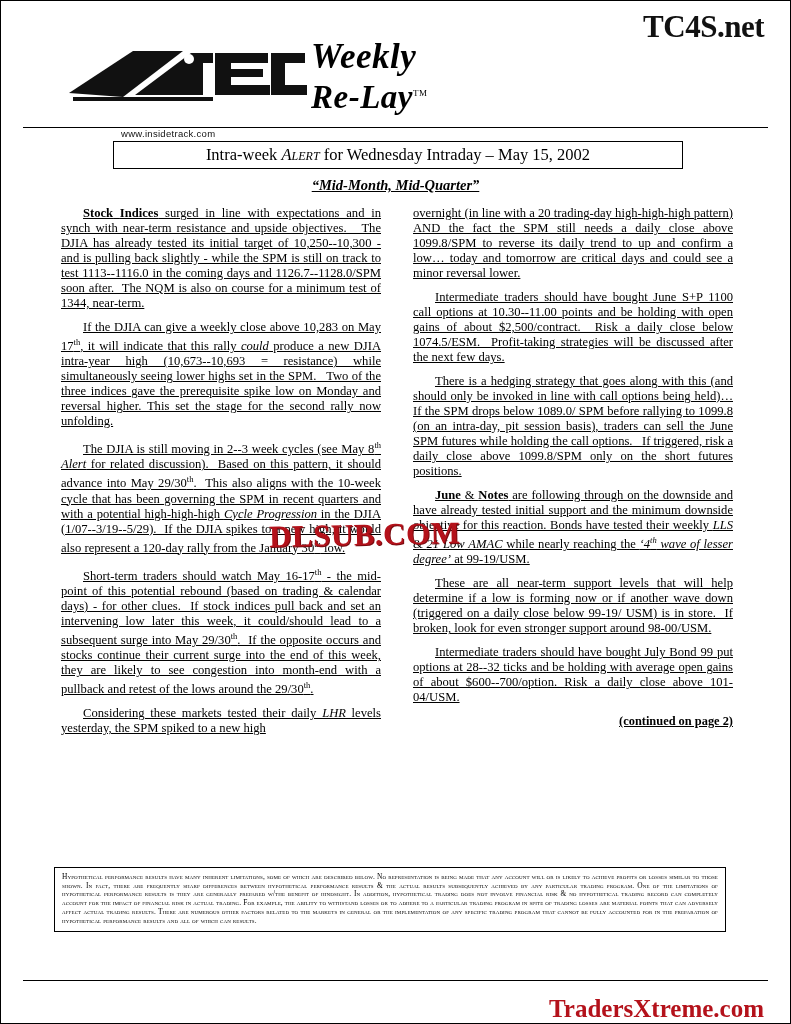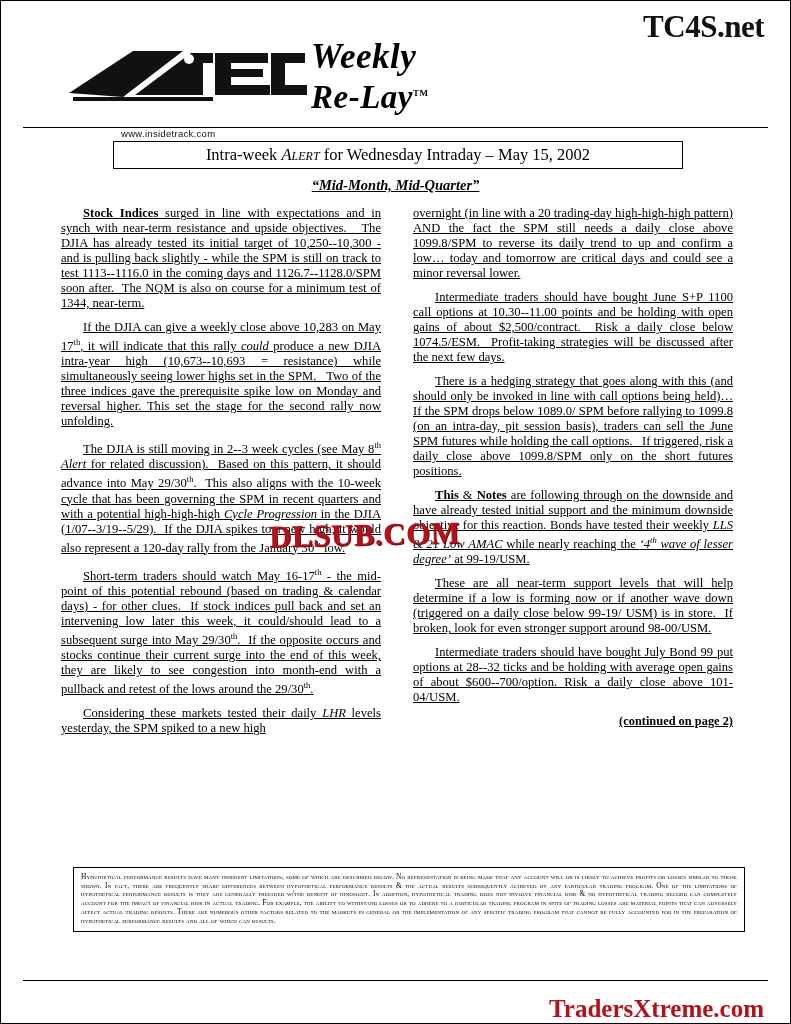--- a/index.html
+++ b/index.html
@@ -73,21 +73,21 @@
   }
   .logo-words .l2 {
     font-size: 33px;
     line-height: 36px;
     letter-spacing: 0.5px;
   }
   .logo-words .tm {
     font-size: 9px;
     vertical-align: super;
     font-style: normal;
-    font-weight: bold;
+    font-weight: normal;
     text-align: center;
   }
   .rule-top {
     position: absolute;
     left: 22px; right: 22px;
     top: 126px;
     height: 1px;
     background: #000;
   }
   
@@ -164,21 +164,21 @@
     letter-spacing: 0.5px;
     color: #b4121b;
     text-shadow: 1px 1px 0 #7a0b10;
     transform: rotate(-1.2deg);
     z-index: 5;
   }
 
   
   .disclaimer {
     position: absolute;
-    left: 72px;
+    left: 53px;
     top: 866px;
     width: 672px;
     border: 1px solid #000;
     box-sizing: border-box;
     padding: 5px 7px 6px 7px;
     font-family: "Liberation Serif", serif;
     font-size: 7.4px;
     line-height: 8.7px;
     text-align: justify;
     font-variant: small-caps;
@@ -241,21 +241,21 @@
       <p><u><b>Stock</b></u> <u><b>Indices</b></u> surged in line with expectations and in synch with near-term resistance and upside objectives.&nbsp;&nbsp; The DJIA has already tested its initial target of 10,250--10,300 - and is pulling back slightly - while the SPM is still on track to test 1113--1116.0 in the coming days and 1126.7--1128.0/SPM soon after.&nbsp; The NQM is also on course for a minimum test of 1344, near-term.</p>
       <p>If the DJIA can give a weekly close above 10,283 on May 17<sup>th</sup>, it will indicate that this rally <i>could</i> produce a new DJIA intra-year high (10,673--10,693 = resistance) while simultaneously seeing lower highs set in the SPM.&nbsp;&nbsp; Two of the three indices gave the prerequisite spike low on Monday and reversal higher. This set the stage for the second rally now unfolding.</p>
       <p>The DJIA is still moving in 2--3 week cycles (see May 8<sup>th</sup> <i>Alert</i> for related discussion).&nbsp; Based on this pattern, it should advance into May 29/30<sup>th</sup>.&nbsp; This also aligns with the 10-week cycle that has been governing the SPM in recent quarters and with a potential high-high-high <i>Cycle Progression</i> in the DJIA (1/07--3/19--5/29).&nbsp; If the DJIA spikes to a new high, it would also represent a 120-day rally from the January 30<sup>th</sup> low.</p>
       <p>Short-term traders should watch May 16-17<sup>th</sup> - the mid-point of this potential rebound (based on trading &amp; calendar days) - for other clues.&nbsp; If stock indices pull back and set an intervening low later this week, it could/should lead to a subsequent surge into May 29/30<sup>th</sup>.&nbsp; If the opposite occurs and stocks continue their current surge into the end of this week, they are likely to see congestion into month-end with a pullback and retest of the lows around the 29/30<sup>th</sup>.</p>
       <p>Considering these markets tested their daily <u><i>LHR</i></u> levels yesterday, the SPM spiked to a new high</p>
     </div>
     <div class="col right">
       <p class="noindent">overnight (in line with a 20 trading-day high-high-high pattern) AND the fact the SPM still needs a daily close above 1099.8/SPM to reverse its daily trend to up and confirm a low… today and tomorrow are critical days and could see a minor reversal lower.</p>
       <p>Intermediate traders should have bought June S+P 1100 call options at 10.30--11.00 points and be holding with open gains of about $2,500/contract.&nbsp; Risk a daily close below 1074.5/ESM.&nbsp; Profit-taking strategies will be discussed after the next few days.</p>
       <p>There is a hedging strategy that goes along with this (and should only be invoked in line with call options being held)… If the SPM drops below 1089.0/ SPM before rallying to 1099.8 (on an intra-day, pit session basis), traders can sell the June SPM futures while holding the call options.&nbsp;&nbsp; If triggered, risk a daily close above 1099.8/SPM only on the short futures positions.</p>
-      <p><u><b>This</b></u> &amp; <u><b>Notes</b></u> are following through on the downside and have already tested initial support and the minimum downside objective for this reaction. Bonds have tested their weekly <u><i>LLS</i></u> &amp; <u><i>21 Low</i></u> <u><i>AMAC</i></u> while nearly reaching the <i>‘4<sup>th</sup> wave of lesser degree’</i> at 99-19/USM.</p>
+      <p><u><b>June</b></u> &amp; <u><b>Notes</b></u> are following through on the downside and have already tested initial support and the minimum downside objective for this reaction. Bonds have tested their weekly <u><i>LLS</i></u> &amp; <u><i>21 Low</i></u> <u><i>AMAC</i></u> while nearly reaching the <i>‘4<sup>th</sup> wave of lesser degree’</i> at 99-19/USM.</p>
       <p>These are all near-term support levels that will help determine if a low is forming now or if another wave down (triggered on a daily close below 99-19/ USM) is in store.&nbsp; If broken, look for even stronger support around 98-00/USM.</p>
       <p>Intermediate traders should have bought July Bond 99 put options at 28--32 ticks and be holding with average open gains of about $600--700/option. Risk a daily close above 101-04/USM.</p>
       <p class="contd">(continued on page 2)</p>
     </div>
   </div>
 
   <div class="watermark">DLSUB.COM</div>
 
   <div class="disclaimer">Hypothetical performance results have many inherent limitations, some of which are described below.  No representation is being made that any account will or is likely to achieve profits or losses similar to those shown.  In fact, there are frequently sharp differences between hypothetical performance results &amp; the actual results subsequently achieved by any particular trading program.  One of the limitations of hypothetical performance results is they are generally prepared w/the benefit of hindsight.  In addition, hypothetical trading does not involve financial risk &amp; no hypothetical trading record can completely account for the impact of financial risk in actual trading.  For example, the ability to withstand losses or to adhere to a particular trading program in spite of trading losses are material points that can adversely affect actual trading results.  There are numerous other factors related to the markets in general or the implementation of any specific trading program that cannot be fully accounted for in the preparation of hypothetical performance results and all of which can results.</div>
 

